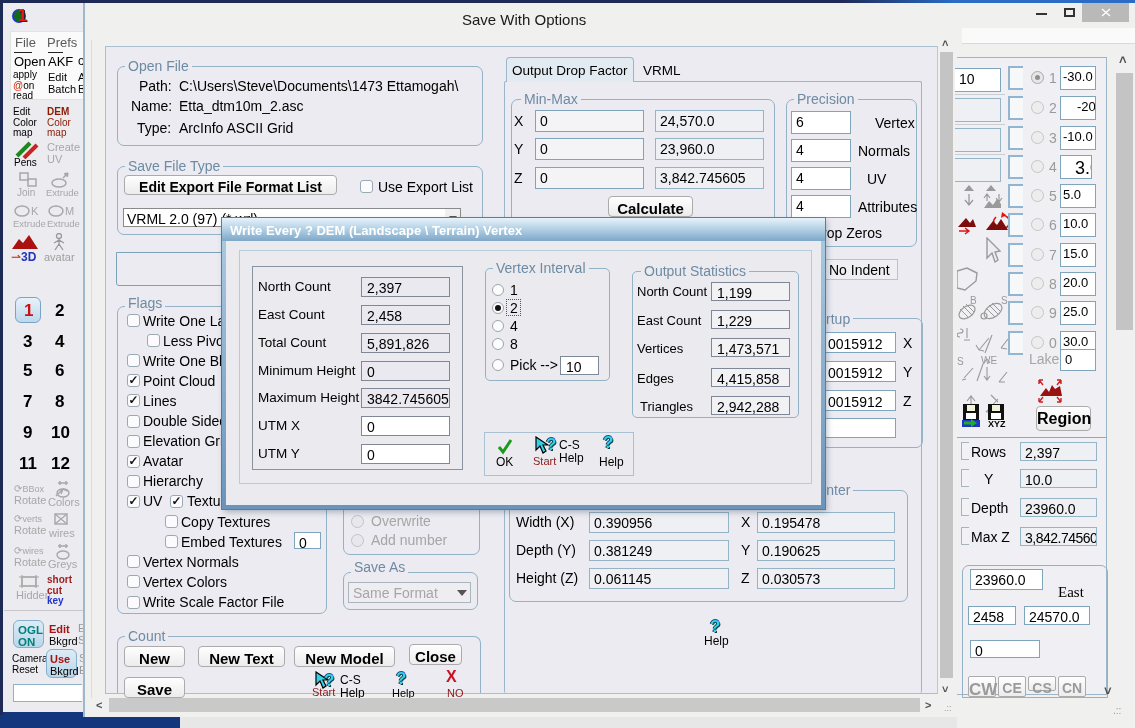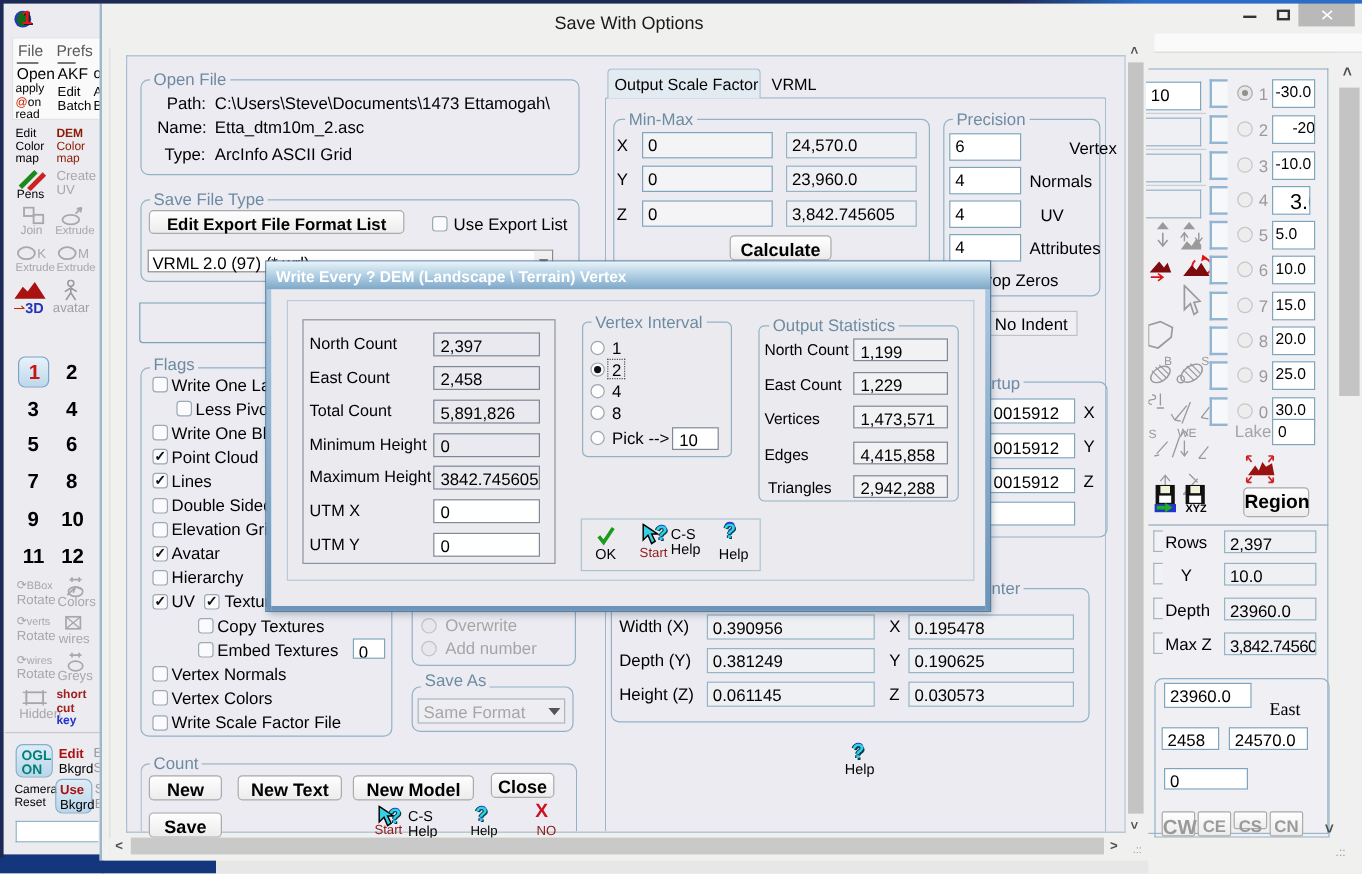--- a/index.html
+++ b/index.html
@@ -208,40 +208,40 @@
 <div class="q" style="left:324px;top:672px;z-index:13;">?</div>
 <div class="t" style="left:312px;top:687px;font-size:11px;color:#8b1a1a;z-index:13;">Start</div>
 <div class="gt" style="left:340px;top:674px;font-size:12px;z-index:13;">C-S<br>Help</div>
 <div class="q" style="left:396px;top:670px;z-index:13;">?</div>
 <div class="t" style="left:392px;top:688px;font-size:11px;z-index:13;">Help</div>
 <div class="t" style="left:446px;top:669px;font-size:16px;font-weight:bold;color:#cc1122;z-index:13;">X</div>
 <div class="t" style="left:447px;top:688px;font-size:11px;color:#8b1a1a;z-index:13;">NO</div>
 
 <div class="b" style="left:504px;top:81px;width:418px;height:612px;border:1px solid #9ab6c8;border-bottom:none;border-radius:2px;z-index:12;"></div>
 <div class="b" style="left:506px;top:57px;width:128px;height:25px;border:1px solid #9ab6c8;border-bottom:none;border-radius:4px 4px 0 0;background:#e3ebf2;z-index:13;"></div>
-<div class="t" style="left:512px;top:64px;font-size:13.5px;z-index:14;">Output Scale Factor</div>
+<div class="t" style="left:512px;top:64px;font-size:13.5px;z-index:14;">Output Drop Factor</div>
 <div class="t" style="left:643px;top:64px;font-size:13.5px;z-index:14;">VRML</div>
 
 <div class="grp" style="left:511px;top:99px;width:264px;height:127px;z-index:12;"></div>
 <div class="lbl" style="left:521px;top:92px;z-index:13;">Min-Max</div>
 <div class="t" style="left:514px;top:114px;z-index:13;">X</div>
 <div class="fld" style="left:535px;top:110px;width:109px;height:22px;background:#f4f4f7;z-index:13;">0</div>
 <div class="fld rfld" style="left:655px;top:110px;width:109px;height:22px;z-index:13;">24,570.0</div>
 <div class="t" style="left:514px;top:142px;z-index:13;">Y</div>
 <div class="fld" style="left:535px;top:138px;width:109px;height:22px;background:#f4f4f7;z-index:13;">0</div>
 <div class="fld rfld" style="left:655px;top:138px;width:109px;height:22px;z-index:13;">23,960.0</div>
 <div class="t" style="left:514px;top:171px;z-index:13;">Z</div>
 <div class="fld" style="left:535px;top:167px;width:109px;height:22px;background:#f4f4f7;z-index:13;">0</div>
 <div class="fld rfld" style="left:655px;top:167px;width:109px;height:22px;z-index:13;">3,842.745605</div>
 <div class="btn" style="left:608px;top:196px;width:85px;height:21px;padding-top:3px;z-index:13;">Calculate</div>
 
 <div class="grp" style="left:786px;top:99px;width:131px;height:148px;z-index:12;"></div>
 <div class="lbl" style="left:794px;top:92px;z-index:13;">Precision</div>
 <div class="fld" style="left:791px;top:111px;width:60px;height:23px;z-index:13;">6</div>
-<div class="t" style="left:875px;top:116px;z-index:13;margin-left:16px;">Vertex</div>
+<div class="t" style="left:875px;top:116px;z-index:13;">Vertex</div>
 <div class="fld" style="left:791px;top:139px;width:60px;height:23px;z-index:13;">4</div>
 <div class="t" style="left:858px;top:144px;z-index:13;">Normals</div>
 <div class="fld" style="left:791px;top:167px;width:60px;height:23px;z-index:13;">4</div>
 <div class="t" style="left:867px;top:172px;z-index:13;">UV</div>
 <div class="fld" style="left:791px;top:195px;width:60px;height:23px;z-index:13;">4</div>
 <div class="t" style="left:858px;top:200px;z-index:13;">Attributes</div>
 <div class="cb" style="left:790px;top:226px;z-index:13;"></div>
 <div class="t" style="left:812px;top:226px;z-index:13;">Drop Zeros</div>
 
 <div class="b" style="left:806px;top:259px;width:92px;height:21px;border:1px solid #c0c0c6;background:#eeeef3;z-index:12;"></div>

